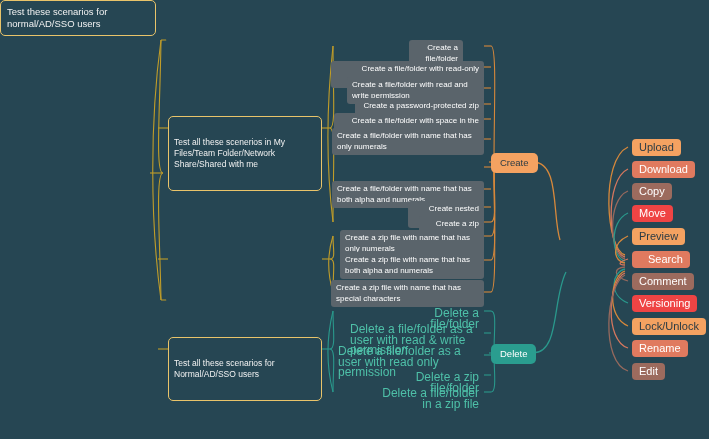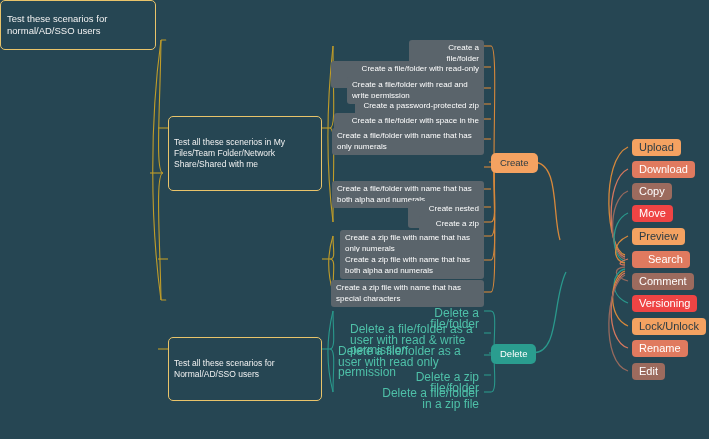--- a/index.html
+++ b/index.html
@@ -12,21 +12,21 @@
   }
   #canvas{position:absolute;inset:0;width:709px;height:439px;}
   svg.links{position:absolute;left:0;top:0;width:709px;height:439px;pointer-events:none;}
 
   
   .root-node{
     left:8px;top:158px;width:142px;
     border:1px solid #e9c46a;border-radius:5px;
     background:transparent;
     color:#f2f2f2;font-size:9.5px;line-height:12px;
-    padding:12px 6px;
+    padding:5px 6px;
   }
 
   
   .branch-node{
     position:absolute;box-sizing:border-box;
     border:1px solid #e9c46a;border-radius:5px;
     background:transparent;
     color:#f2f2f2;font-size:8.5px;line-height:11px;
     padding:20px 5px;
   }
@@ -193,21 +193,21 @@
 
   <div class="branch-node" style="left:168px;top:116px;width:154px;">
     <span>Test all these scenerios in My Files/Team Folder/Network Share/Shared with me</span>
   </div>
 
 
   <div class="branch-node" style="left:168px;top:337px;width:154px;">
     <span>Test all these scenarios for Normal/AD/SSO users</span>
   </div>
 
-  <div class="leaf right" style="left:409px;top:40px;width:75px;">
+  <div class="leaf right" style="left:409px;top:40px;width:54px;">
     <span>Create a file/folder</span>
   </div>
 
   <div class="leaf right" style="left:331px;top:61px;width:153px;">
     <span>Create a file/folder with read-only permission</span>
   </div>
 
   <div class="leaf" style="left:347px;top:77px;width:137px;">
     <span>Create a file/folder with read and write permission</span>
   </div>

